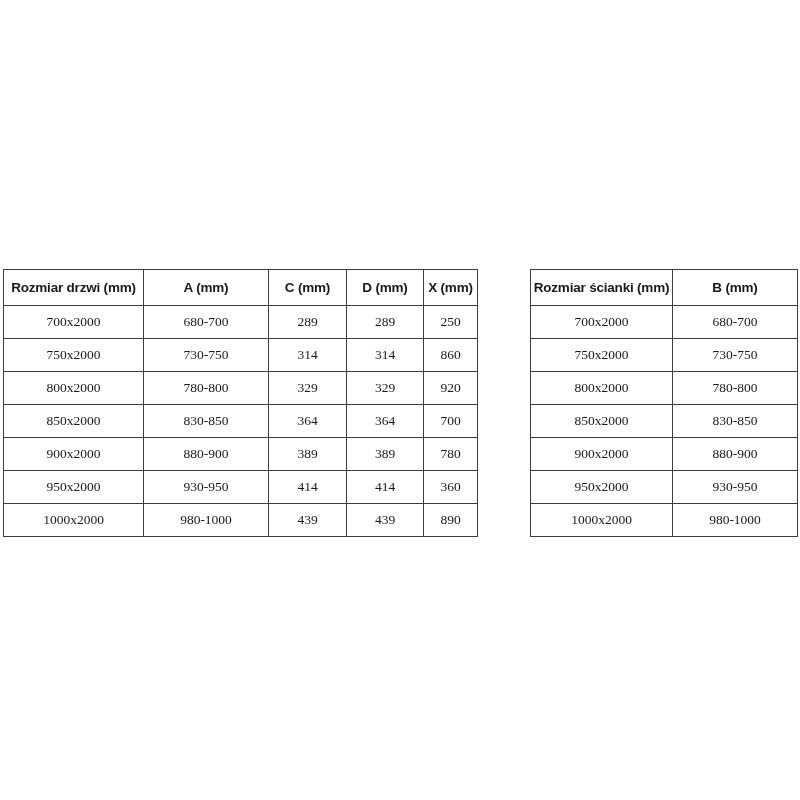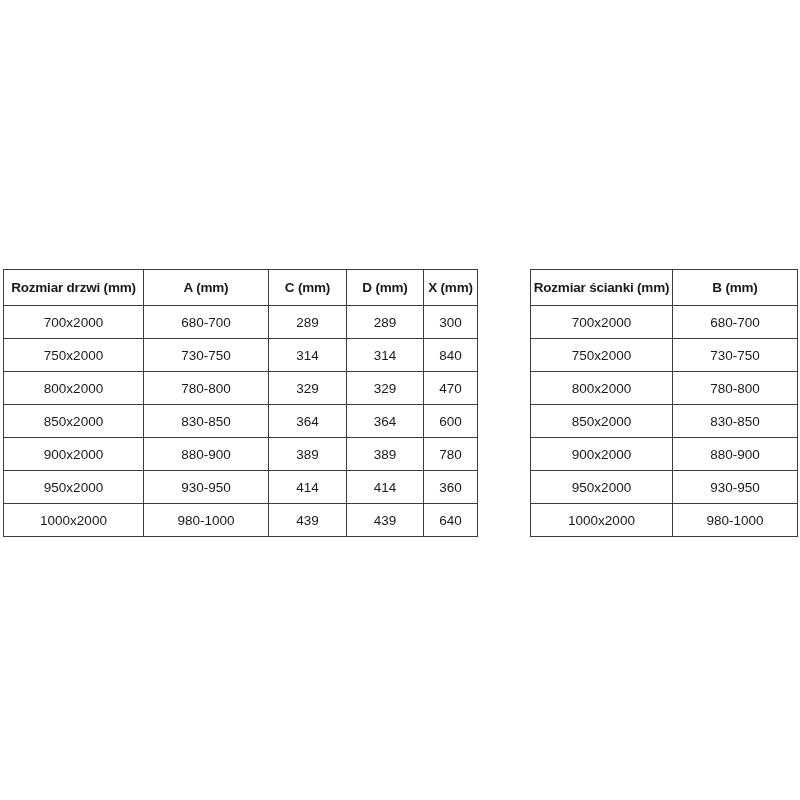--- a/index.html
+++ b/index.html
@@ -41,21 +41,21 @@
   }
   .spec-table th {
     height: 35px;
     font-family: "Liberation Sans", sans-serif;
     font-weight: bold;
     font-size: 13.5px;
     letter-spacing: -0.2px;
   }
   .spec-table td {
     height: 32px;
-    font-family: Liberation Sans, sans-serif;
+    font-family: Liberation Serif, serif;
     font-weight: normal;
     font-size: 13.5px;
   }
 </style>
 </head>
 <body>
 
 <div class="canvas">
 
   <table class="spec-table left-table">
@@ -74,63 +74,63 @@
         <th>D (mm)</th>
         <th>X (mm)</th>
       </tr>
     </thead>
     <tbody id="left-table-body">
         <tr>
           <td>700x2000</td>
           <td>680-700</td>
           <td>289</td>
           <td>289</td>
-          <td>300</td>
+          <td>250</td>
         </tr>
         <tr>
           <td>750x2000</td>
           <td>730-750</td>
           <td>314</td>
           <td>314</td>
-          <td>840</td>
+          <td>860</td>
         </tr>
         <tr>
           <td>800x2000</td>
           <td>780-800</td>
           <td>329</td>
           <td>329</td>
-          <td>470</td>
+          <td>920</td>
         </tr>
         <tr>
           <td>850x2000</td>
           <td>830-850</td>
           <td>364</td>
           <td>364</td>
-          <td>600</td>
+          <td>700</td>
         </tr>
         <tr>
           <td>900x2000</td>
           <td>880-900</td>
           <td>389</td>
           <td>389</td>
           <td>780</td>
         </tr>
         <tr>
           <td>950x2000</td>
           <td>930-950</td>
           <td>414</td>
           <td>414</td>
           <td>360</td>
         </tr>
         <tr>
           <td>1000x2000</td>
           <td>980-1000</td>
           <td>439</td>
           <td>439</td>
-          <td>640</td>
+          <td>890</td>
         </tr>
       </tbody>
   </table>
 
   <table class="spec-table right-table">
     <colgroup>
       <col style="width:142px">
       <col style="width:125px">
     </colgroup>
     <thead>

